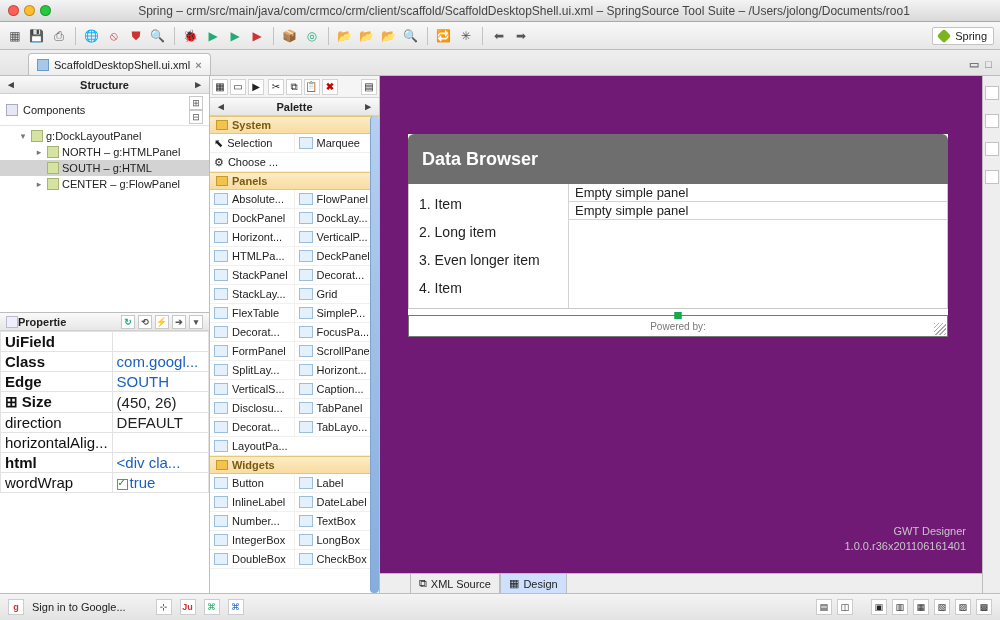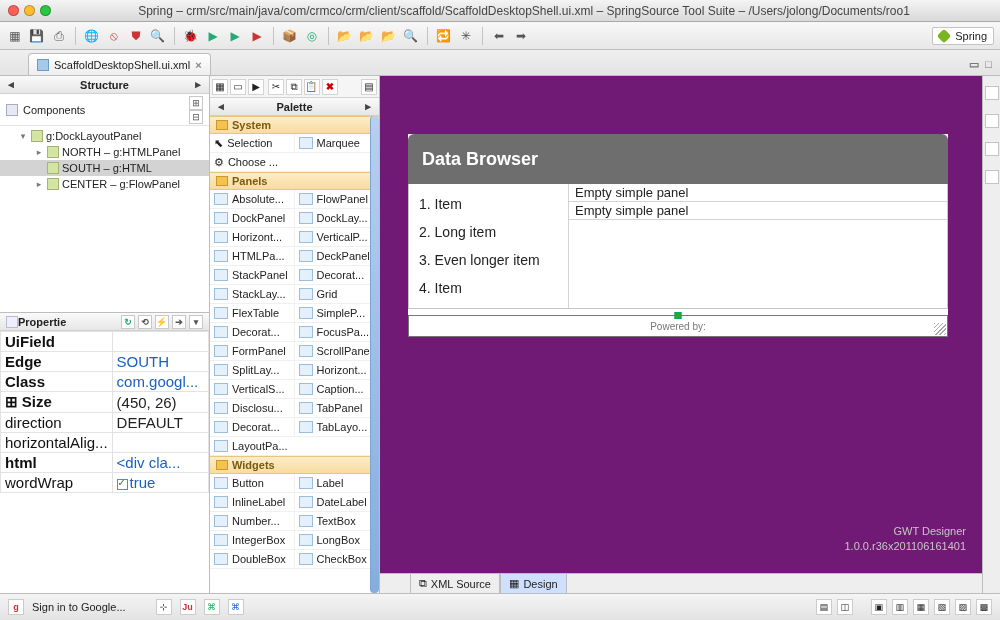--- a/index.html
+++ b/index.html
@@ -238,26 +238,26 @@
             <span class="mini">▾</span>
           </span>
         </div>
         <table class="proptable">
           <tbody>
               <tr class="propbold">
                 <td>UiField</td>
                 <td></td>
               </tr>
           <tr class="propbold">
+                <td>Class</td>
+                <td class="blue">com.googl...</td>
+              </tr>
+          <tr class="propbold">
                 <td>Edge</td>
                 <td class="blue">SOUTH</td>
-              </tr>
-          <tr class="propbold">
-                <td>Class</td>
-                <td class="blue">com.googl...</td>
               </tr>
           <tr class="propbold">
                 <td>⊞ <span>Size</span></td>
                 <td>(450, 26)</td>
               </tr>
           <tr>
                 <td>direction</td>
                 <td>DEFAULT</td>
               </tr>
           <tr>

